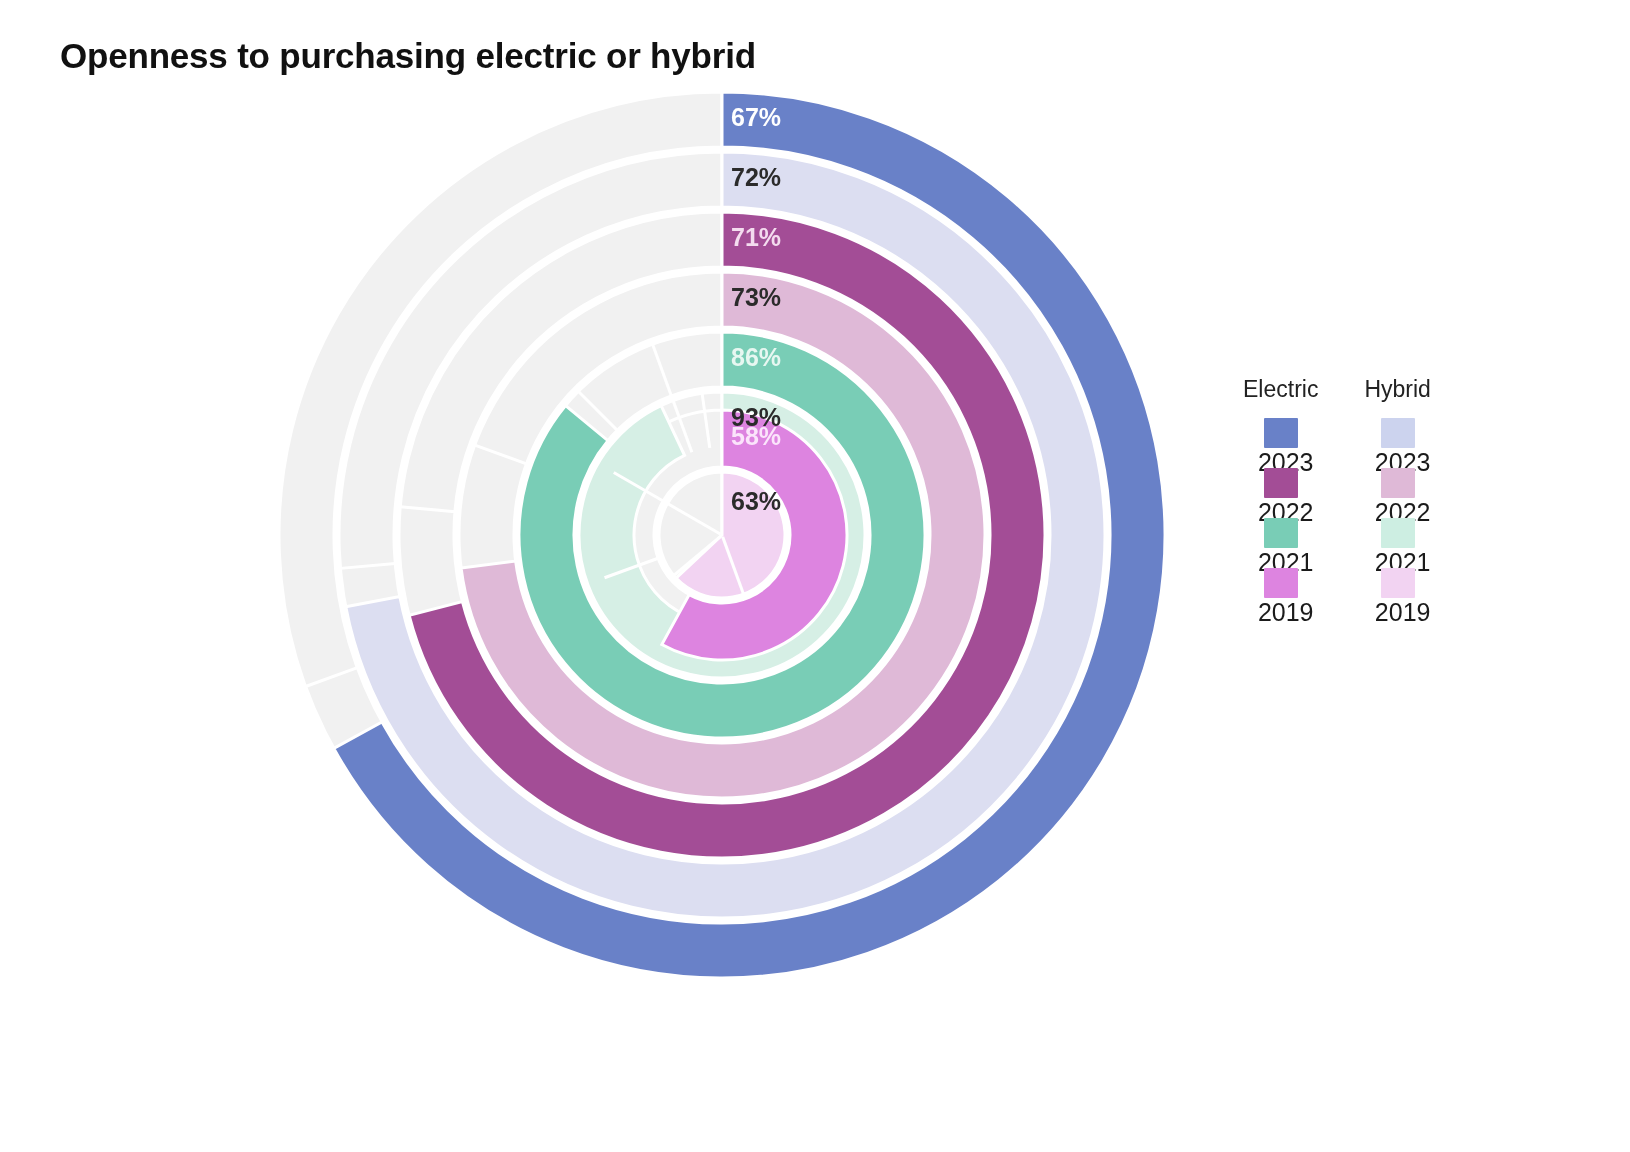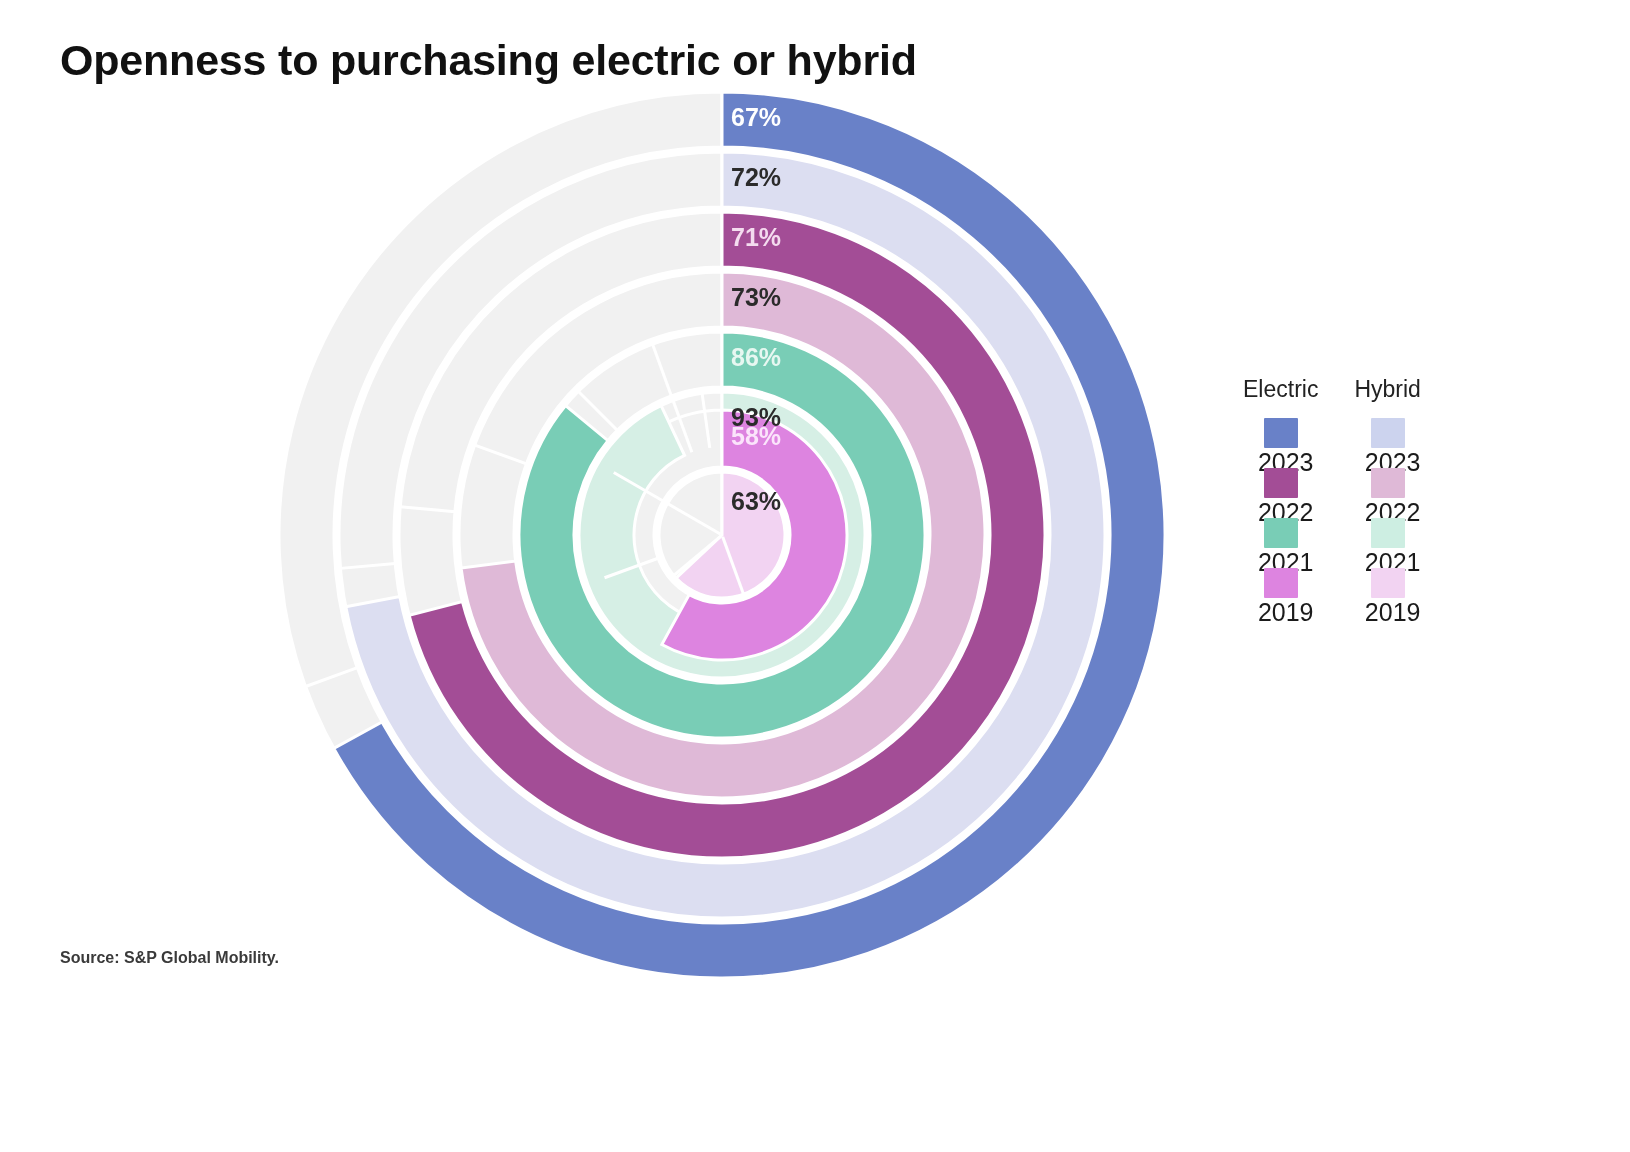--- a/index.html
+++ b/index.html
@@ -16,21 +16,21 @@
     font-family: "Liberation Sans", sans-serif;
     color: #1a1a1a;
     -webkit-font-smoothing: antialiased;
   }
 
   
   #chart-title {
     position: absolute;
     left: 60px;
     top: 36px;
-    font-size: 43px;
+    font-size: 35px;
     font-weight: bold;
     letter-spacing: -0.2px;
     color: #111111;
     white-space: nowrap;
   }
 
   
   #radial-plot {
     position: absolute;
     left: 272px;
@@ -54,21 +54,21 @@
   
   #legend {
     position: absolute;
     left: 1243px;
     top: 376px;
     width: 300px;
   }
   .legend-cols {
     display: flex;
     flex-direction: row;
-    gap: 36px;
+    gap: 46px;
   }
   .legend-col {
     display: flex;
     flex-direction: column;
   }
   .legend-heading {
     font-size: 23px;
     color: #222222;
     margin-bottom: 16px;
     height: 26px;
@@ -203,14 +203,13 @@
         </div>
         <div class="legend-row">
           <span class="legend-swatch" style="background: rgb(242, 211, 242);"></span>
           <span class="legend-year">2019</span>
         </div>
       </div>
     </div>
 </div>
 
 <div id="footnotes">
-    <div class="footnote-line">Source: S&amp;P Global Mobility.</div>
   </div>
 
 </body></html>

